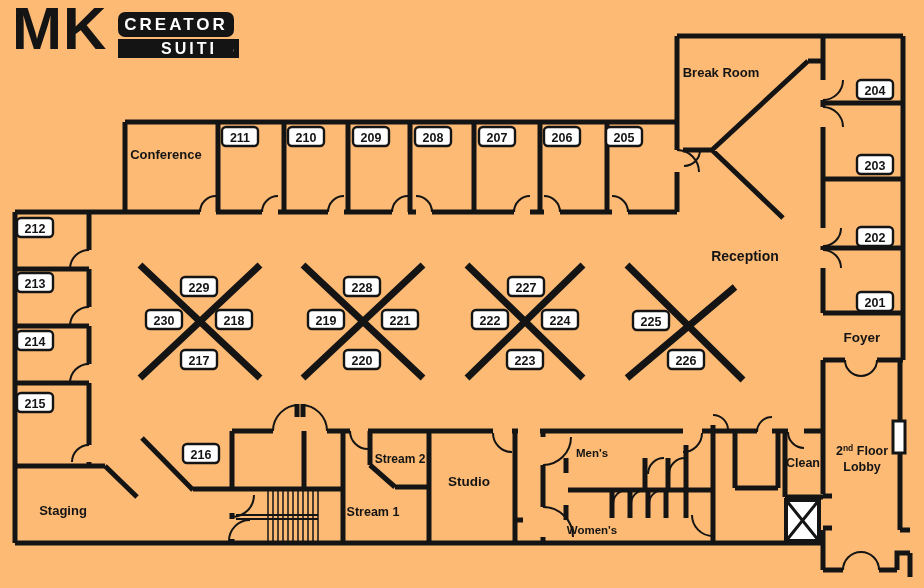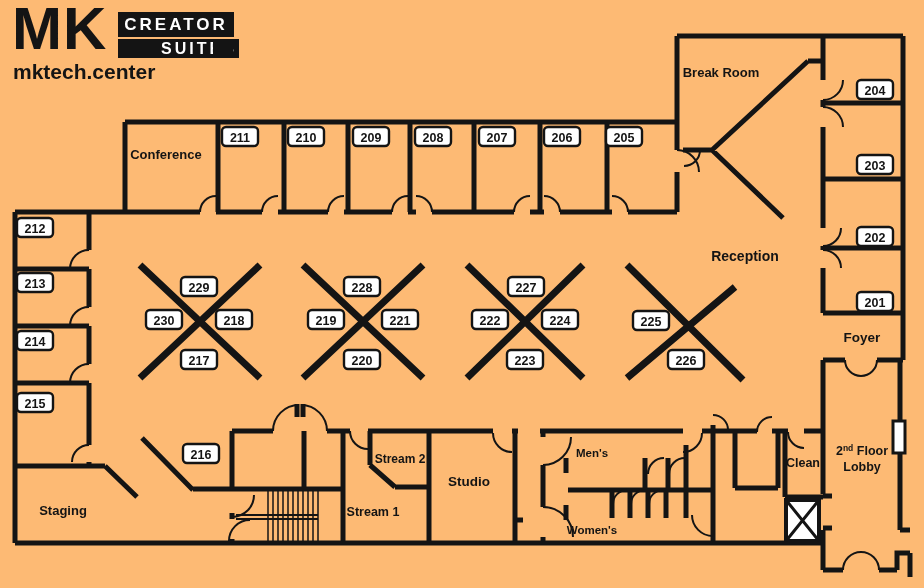--- a/index.html
+++ b/index.html
@@ -2,21 +2,21 @@
 <html><head>
 <meta charset="utf-8">
 <style>
   html,body{margin:0;padding:0;background:#fff;}
   .page{position:relative;width:924px;height:588px;background:#fdba74;overflow:hidden;
         font-family:"Liberation Sans",sans-serif;color:#141414;}
   .logo{position:absolute;left:0;top:0;width:300px;height:100px;}
   .logo-mk{position:absolute;left:12px;top:-6px;font-size:60px;font-weight:800;letter-spacing:1px;color:#141414;}
   .logo-box{position:absolute;background:#141414;color:#ffffff;display:flex;align-items:center;
             justify-content:center;font-weight:700;letter-spacing:3px;}
-  .logo-box.creator{left:118px;top:12px;width:116px;height:25px;font-size:17px;}
+  .logo-box.creator{left:118px;top:12px;width:116px;height:25px;font-size:17px;border-radius:7px;}
   .logo-box.suites{left:118px;top:39px;width:80px;height:19px;font-size:16px;padding-left:41px;}
   .logo-square{position:absolute;left:213px;top:42px;width:20px;height:16px;background:#141414;}
   .logo-url{position:absolute;left:13px;top:60px;font-size:21px;font-weight:700;color:#141414;}
   svg{position:absolute;left:0;top:0;}
   .wall{stroke:#141414;stroke-width:5;fill:none;stroke-linecap:butt;}
   .door{stroke:#141414;stroke-width:2;fill:none;}
   .thin{stroke:#141414;stroke-width:1.5;fill:none;}
   .rail{stroke:#141414;stroke-width:2;fill:none;}
   .xmark{stroke:#141414;stroke-width:7;fill:none;}
   .badge-rect{fill:#ffffff;stroke:#141414;stroke-width:2.4;}
@@ -27,21 +27,20 @@
 </head>
 <body>
 
 <div class="page">
 
   <div class="logo">
     <div class="logo-mk">MK</div>
     <div class="logo-box creator">CREATOR</div>
     <div class="logo-box suites">SUITES</div>
     <div class="logo-square"></div>
-    <div class="logo-url">mktech.center</div>
   </div>
 
   <svg width="924" height="588" viewBox="0 0 924 588">
 
     <path class="wall" d="
       M 125 122 H 677
       M 125 122 V 212
       M 218 122 V 212 M 284 122 V 212 M 348 122 V 212 M 410 122 V 212 M 474 122 V 212 M 540 122 V 212 M 607 122 V 212
       M 15 212 H 200 M 216 212 H 262 M 278 212 H 328 M 344 212 H 392 M 408 212 H 416 M 432 212 H 514 M 530 212 H 544 M 560 212 H 612 M 628 212 H 677
       M 677 36 H 903

